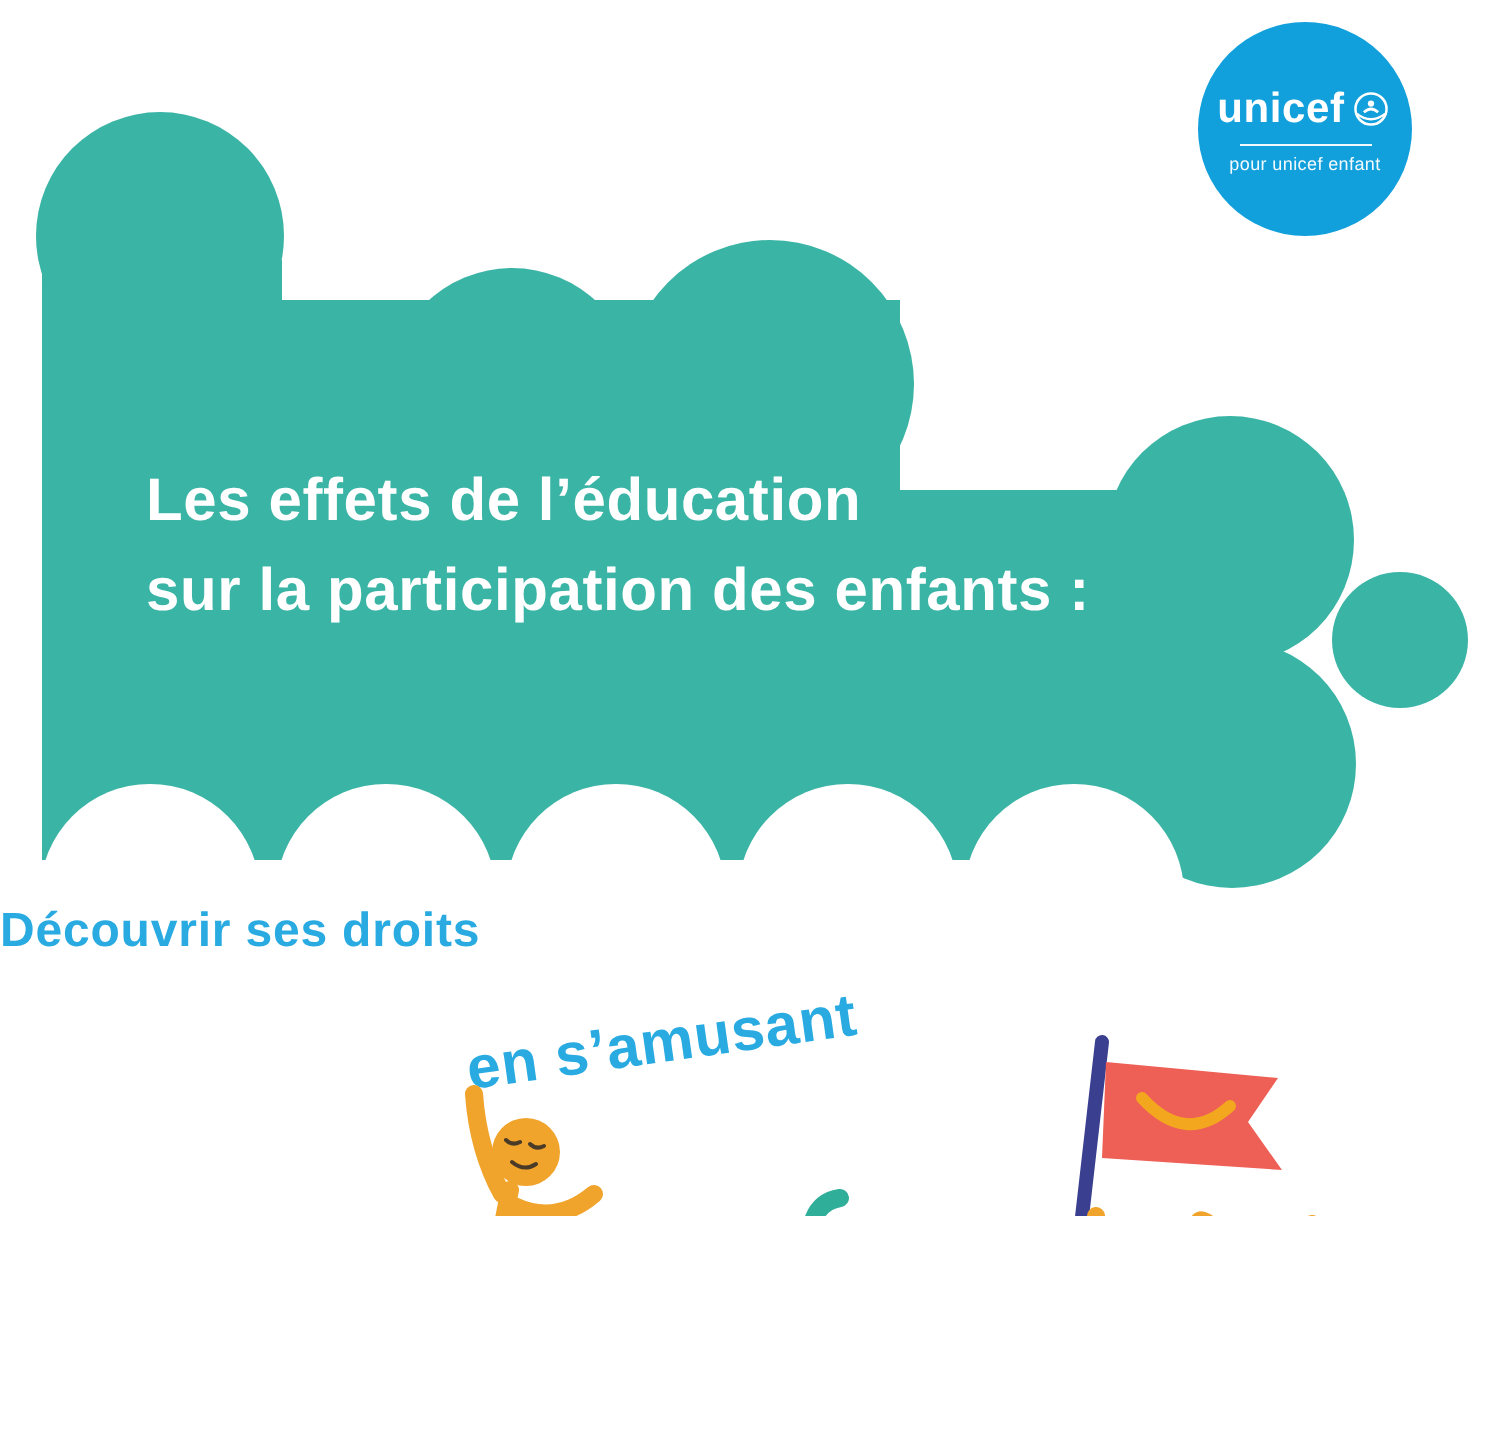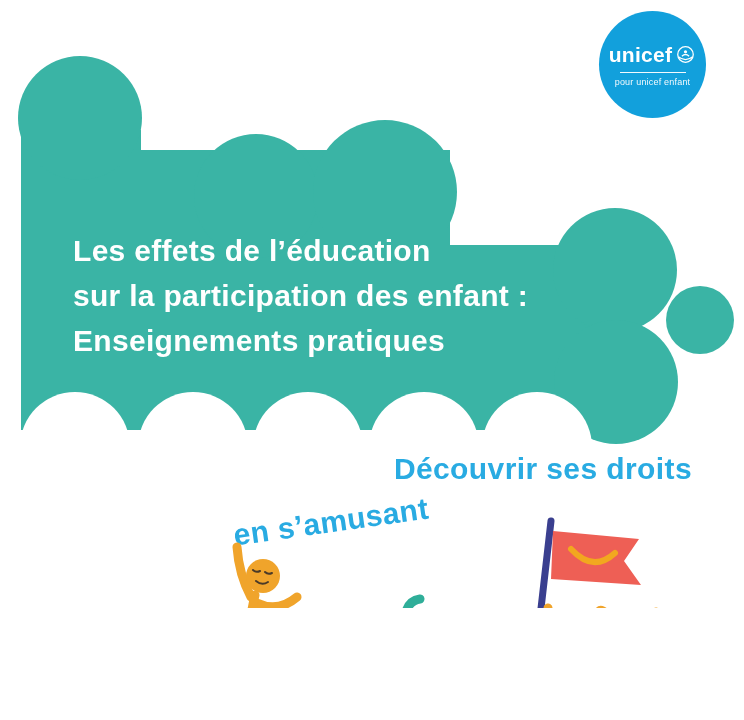--- a/index.html
+++ b/index.html
@@ -6,22 +6,22 @@
   .page{position:relative;width:744px;height:608px;overflow:hidden;background:#ffffff;
         font-family:"Liberation Sans",sans-serif;}
   svg{position:absolute;left:0;display:block;}
   .cloud-svg{top:0;width:744px;height:456px;}
   .illu-svg{top:515px;width:744px;height:205px;}
 
   .title{position:absolute;left:56px;top:146px;font-size:64px;font-weight:700;
          color:#ffffff;letter-spacing:1px;}
   .subtitle{position:absolute;left:61px;top:228px;color:#ffffff;font-weight:700;
             font-size:30px;line-height:45px;letter-spacing:.3px;margin-left:12px;}
-  .headline-1{position:absolute;left:0;top:452px;width:692px;text-align:right;
-              font-size:30px;font-weight:700;color:#29ABE2;letter-spacing:.4px;}
+  .headline-1{position:absolute;left:0;top:452px;width:692px;text-align:left;
+              font-size:24px;font-weight:700;color:#29ABE2;letter-spacing:.4px;}
   .headline-2{position:absolute;left:131px;top:505px;width:400px;text-align:center;
               font-size:30px;font-weight:700;color:#29ABE2;letter-spacing:.4px;
               transform:rotate(-8deg);}
 
   .logo{position:absolute;left:599px;top:11px;width:107px;height:107px;border-radius:50%;
         background:#12A0DC;display:flex;flex-direction:column;align-items:center;
         justify-content:center;color:#ffffff;}
   .logo-row{display:flex;align-items:center;gap:3px;}
   .logo-word{font-size:21px;font-weight:700;letter-spacing:.3px;}
   .logo-line{width:66px;height:1px;background:rgba(255,255,255,.95);margin:5px 0 4px;}
@@ -62,22 +62,21 @@
         <circle cx="10" cy="7.4" r="1.5" fill="#ffffff"></circle>
         <path d="M6.6,11.6 Q10,8.4 13.4,11.6" fill="none" stroke="#ffffff" stroke-width="1.3"></path>
       </svg>
     </div>
     <div class="logo-line"></div>
     <div class="logo-tag">pour unicef enfant</div>
   </div>
 
   <div class="subtitle">
     <div>Les effets de l’éducation</div>
-    <div>sur la participation des enfant :</div>
-    <div>Enseignements pratiques</div>
+    <div>sur la participation des enfants :</div>
   </div>
 
   <div class="headline-1">Découvrir ses droits</div>
   <div class="headline-2">en s’amusant</div>
 
   <svg class="illu-svg" viewBox="0 515 744 205">
 
     <g fill="#D8ECE4">
       <ellipse cx="173" cy="723" rx="45" ry="21"></ellipse>
       <ellipse cx="317" cy="723" rx="48" ry="21"></ellipse>

